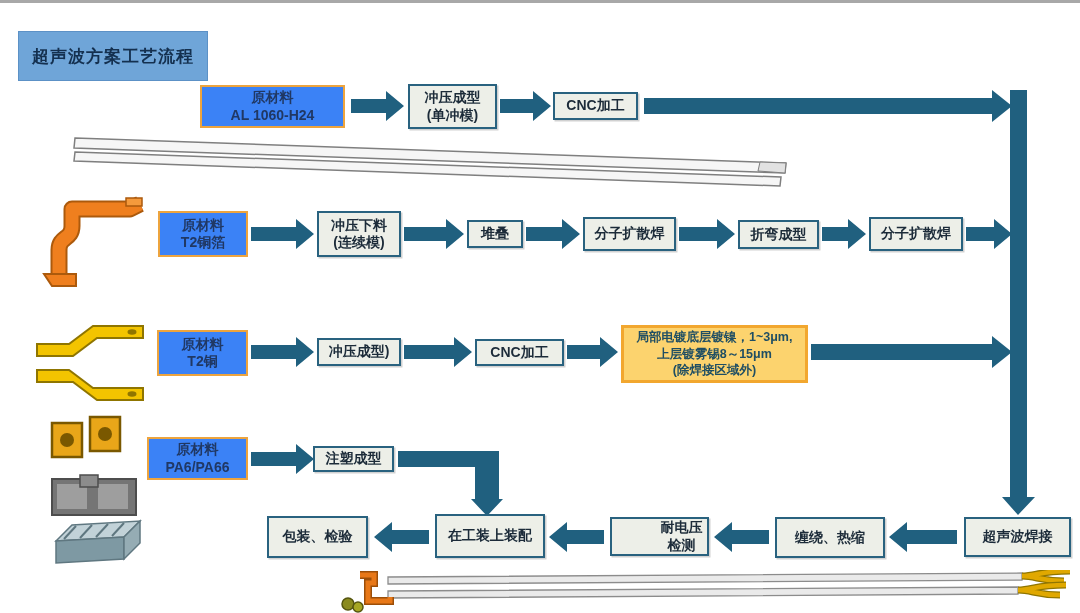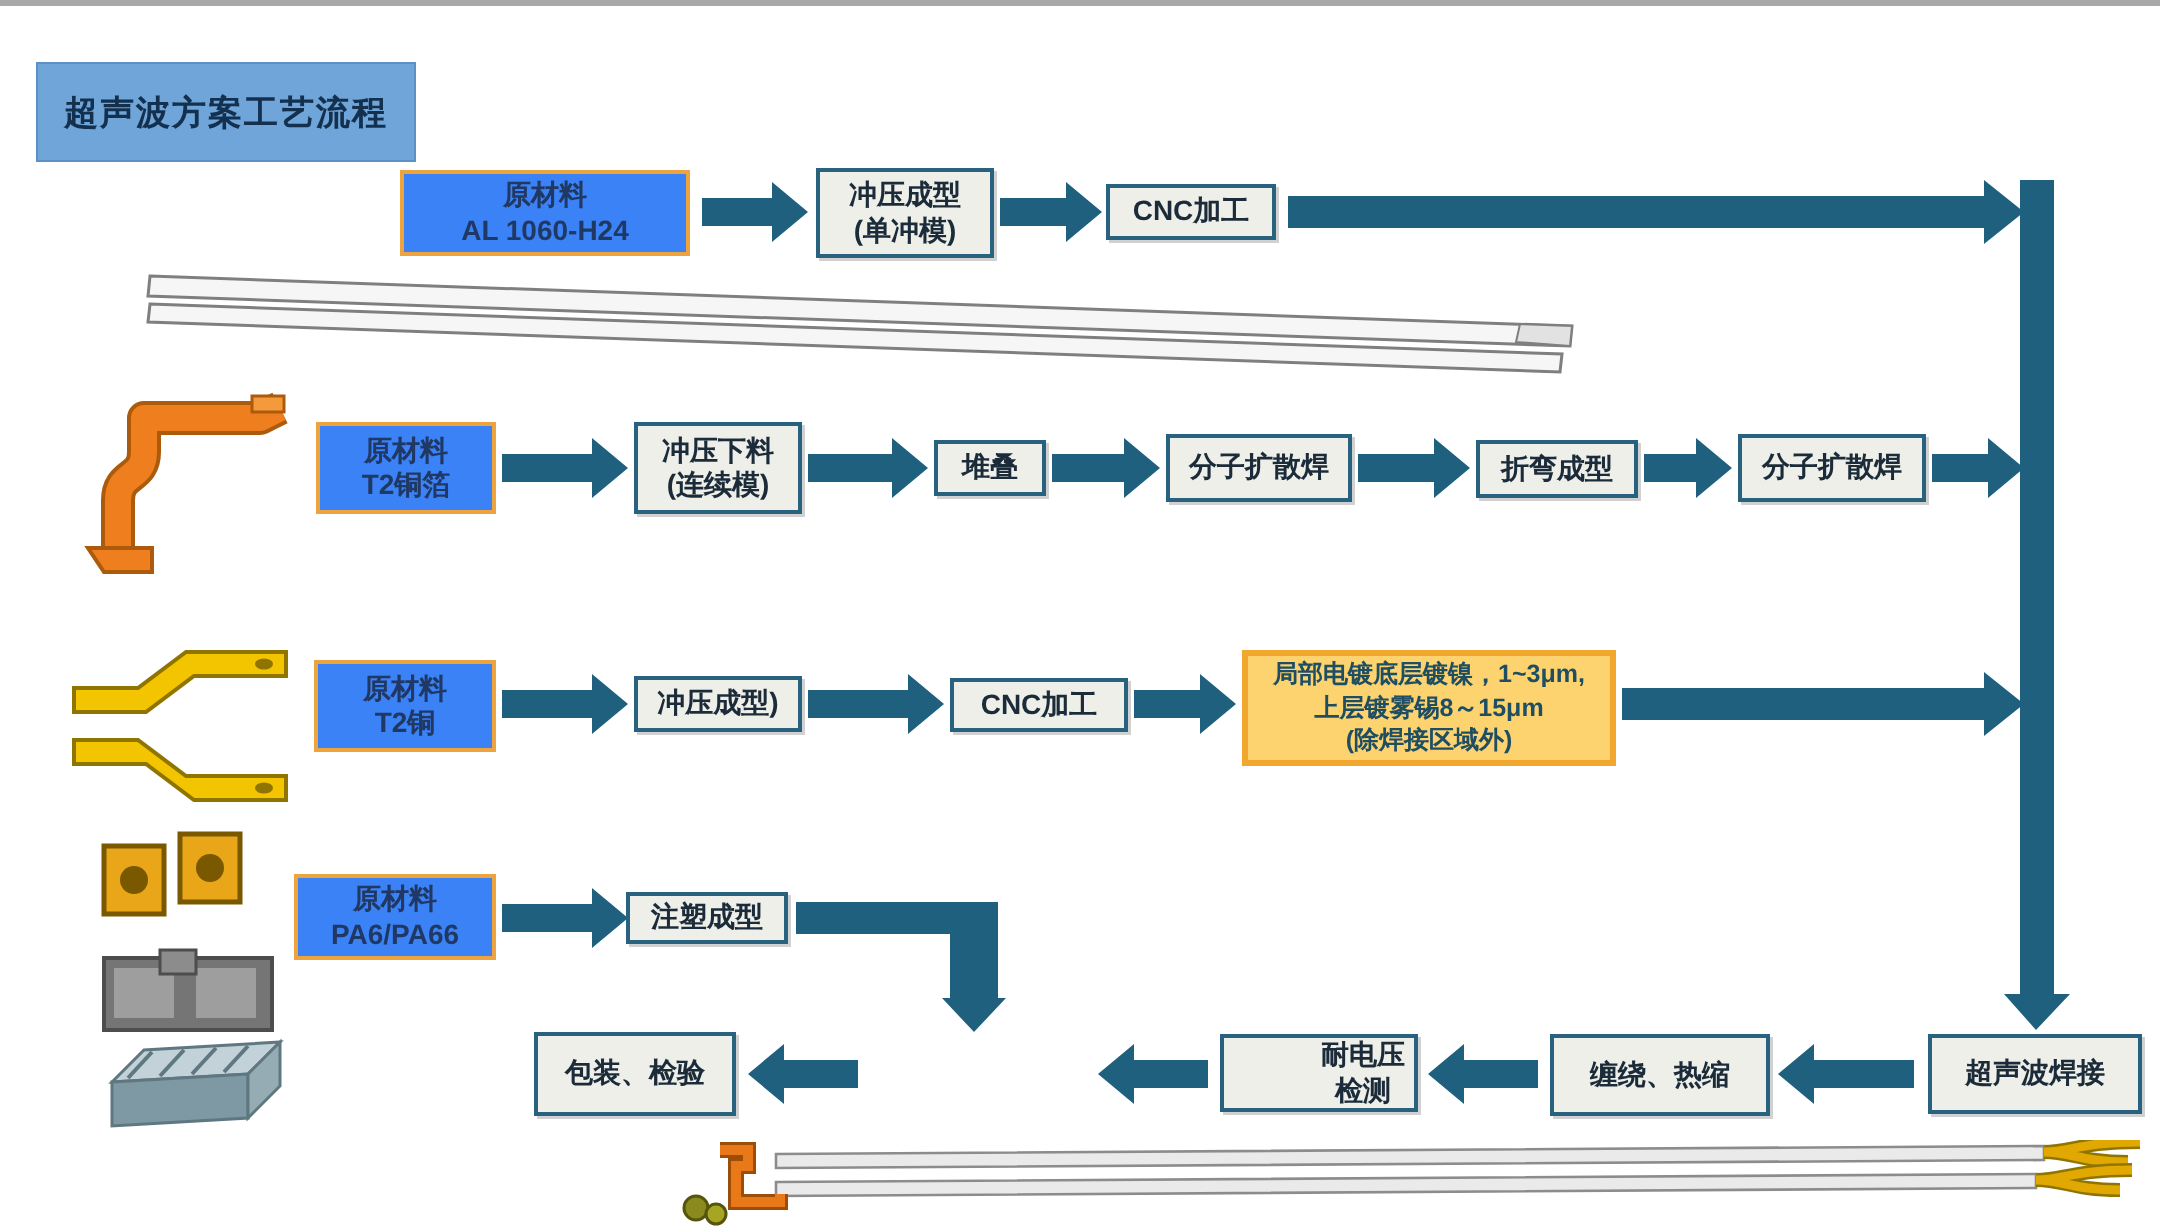--- a/index.html
+++ b/index.html
@@ -182,16 +182,19 @@
 
   <div class="box proc" style="left:964px; top:517px; width:107px; height:40px;">
     <span>超声波焊接</span>
   </div>
   <div class="box proc" style="left:775px; top:517px; width:110px; height:41px;">
     <span>缠绕、热缩</span>
   </div>
   <div class="box proc" style="left:610px; top:517px; width:99px; height:39px;padding-left:44px;">
     <span>耐电压检测</span>
   </div>
+  <div class="box proc" style="left:435px; top:514px; width:110px; height:44px;">
+    <span>在工装上装配</span>
+  </div>
   <div class="box proc" style="left:267px; top:516px; width:101px; height:42px;">
     <span>包装、检验</span>
   </div>
 </div>
 
 </body></html>

